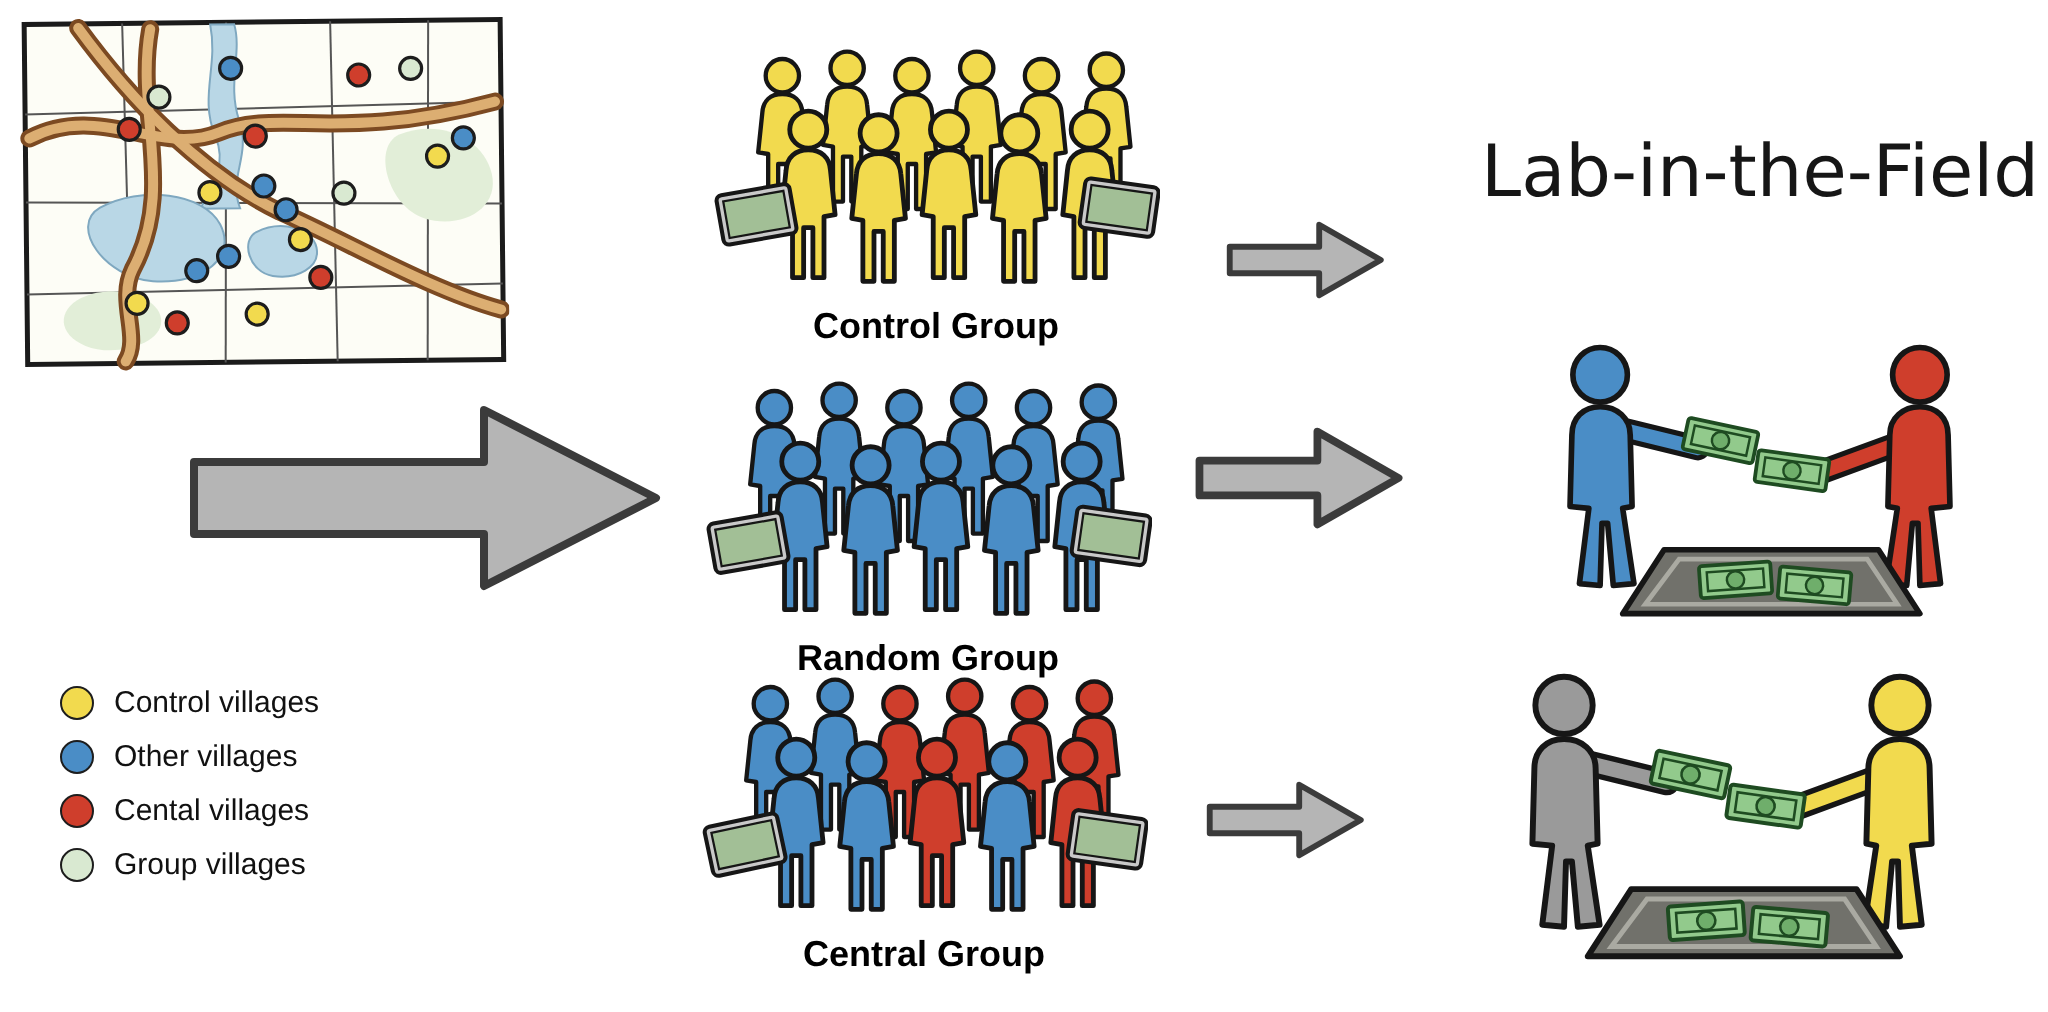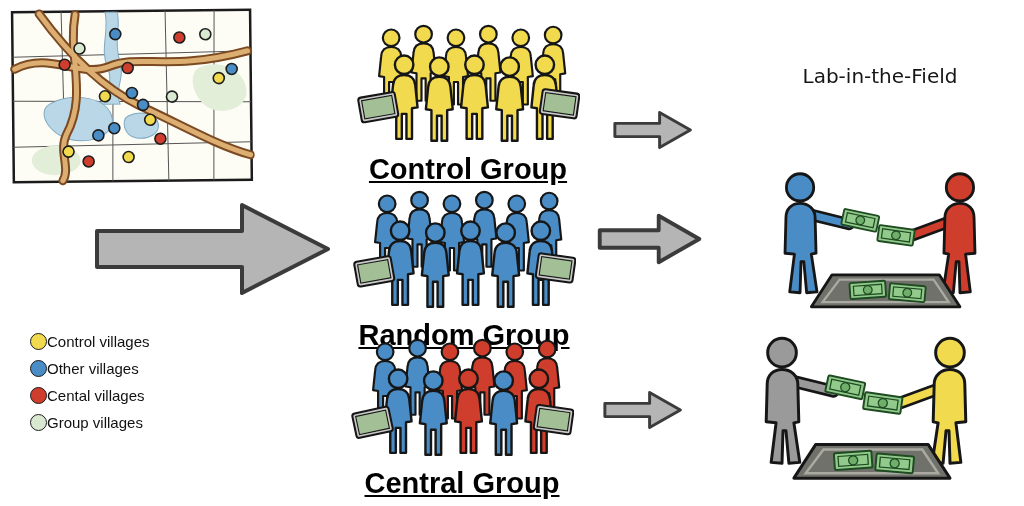--- a/index.html
+++ b/index.html
@@ -7,46 +7,46 @@
   body { position:relative; background:#ffffff; overflow:hidden; font-family:"Liberation Sans", sans-serif; }
   .abs { position:absolute; }
   svg { display:block; }
 
   
   #map { left:10px; top:8px; width:244px; height:184px; transform:rotate(-0.6deg); }
   .village-dot { stroke:#1d1d1d; stroke-width:1.6; }
 
   
   #legend { left:30px; top:333px; }
-  .legend-item { display:flex; align-items:flex-start; height:27px; }
+  .legend-item { display:flex; align-items:flex-end; gap:10px; height:27px; }
   .swatch { width:17px; height:17px; border-radius:50%; border:1.7px solid #1d1d1d; flex:none; }
   .swatch.control { background:var(--control); }
   .swatch.random  { background:var(--random); }
   .swatch.central { background:var(--central); }
   .swatch.other   { background:var(--other); }
   .legend-label { font-size:15px; color:#111; }
 
   
   .group { width:224px; text-align:center; }
   #group-0 { left:356px; top:22px; }
   #group-1 { left:352px; top:188px; }
   #group-2 { left:350px; top:336px; }
   .crowd { width:224px; height:130px; margin:0 auto; }
-  .group-label { font-size:29px; font-weight:bold; color:#000; margin-top:1px;text-decoration:underline; }
+  .group-label { font-size:18px; font-weight:bold; color:#000; margin-top:1px; }
 
   
   #big-arrow { left:94px; top:198px; width:240px; height:102px; }
   #arrow-0 { left:612px; top:108px; width:82px;  height:44px; }
   #arrow-1 { left:595px; top:210px; width:110px; height:58px; }
   #arrow-2 { left:600px; top:388px; width:86px;  height:44px; }
   .arrow-shape { fill:var(--arrow); stroke:var(--arrow_border); stroke-width:4; stroke-linejoin:round; }
 
   
   #games-title { left:736px; top:62px; width:288px; text-align:center;
-                 font-size:20px; line-height:1.4; color:#161616; font-family:"DejaVu Sans", sans-serif; }
+                 font-size:36px; line-height:1.4; color:#161616; font-family:"DejaVu Sans", sans-serif; }
   #game-0 { left:762px; top:162px; width:236px; height:158px; }
   #game-1 { left:742px; top:326px; width:248px; height:166px; }
   .game svg { width:100%; height:100%; }
 
   
   .bill-body  { fill:var(--bill); stroke:#1e4b21; stroke-width:2; }
   .bill-inner { fill:none; stroke:#1e4b21; stroke-width:1.3; }
   .bill-coin  { fill:#6fae6b; stroke:#1e4b21; stroke-width:1.3; }
   .tab-body   { fill:#c9c9c9; stroke:#161616; stroke-width:2.2; }
   .tab-screen { fill:#a2bf96; stroke:#161616; stroke-width:1.2; }

